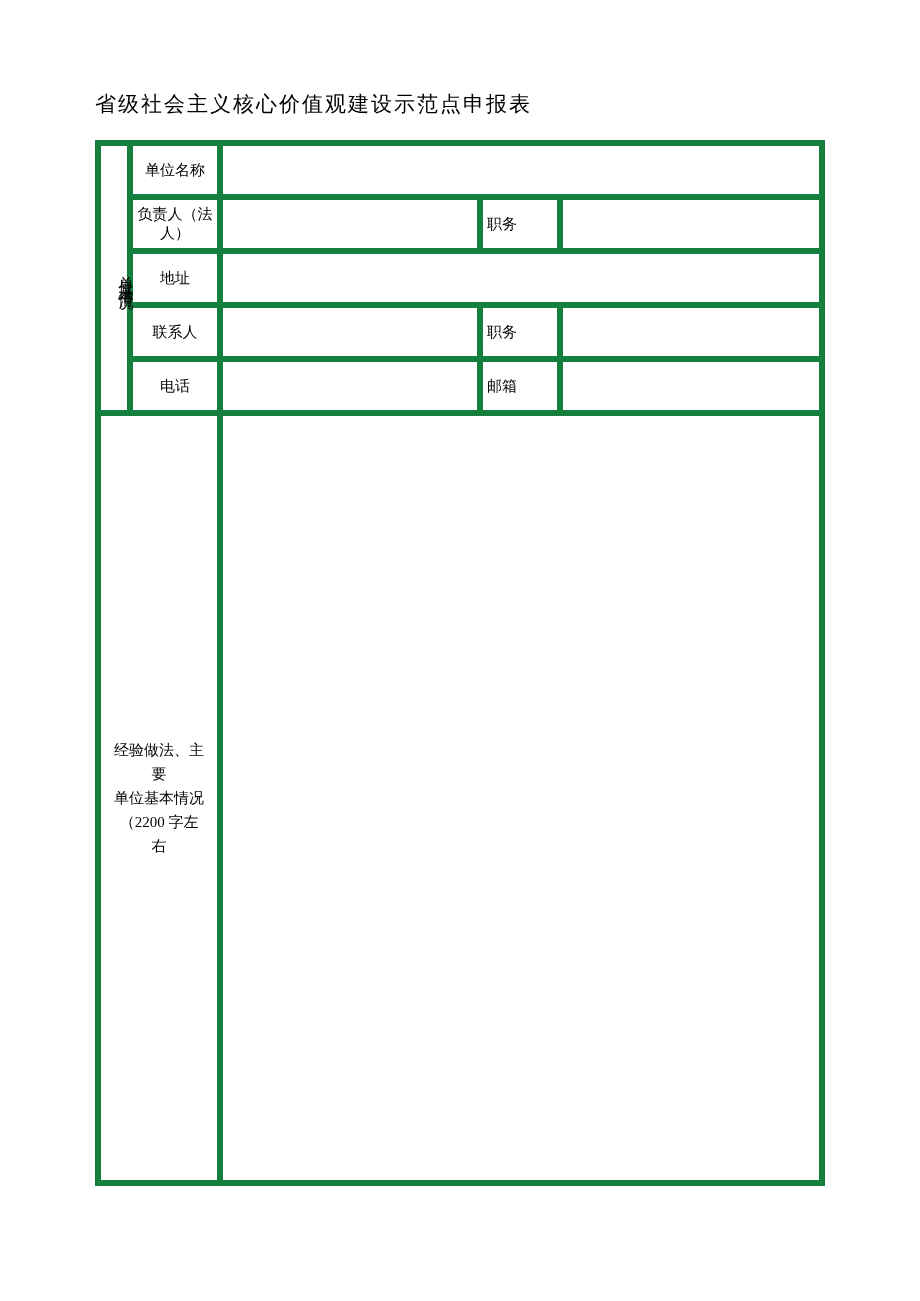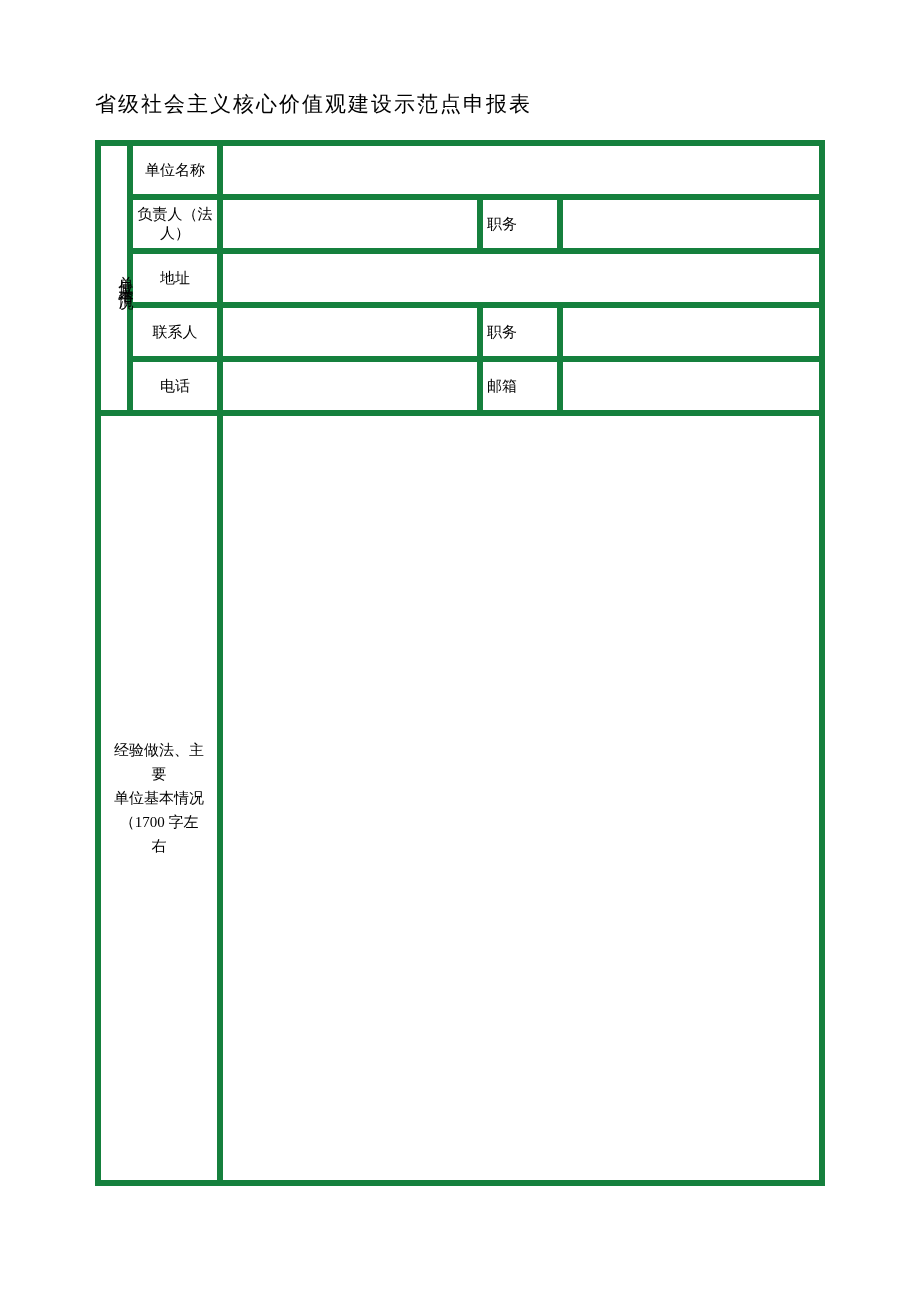--- a/index.html
+++ b/index.html
@@ -111,18 +111,18 @@
     <tr class="row-h">
       <td>电话</td>
       <td></td>
       <td class="col-label2">邮箱</td>
       <td></td>
     </tr>
     <tr class="row-big">
       <td colspan="2" class="exp-label">
         <div>经验做法、主要</div>
         <div>单位基本情况</div>
-        <div>（1700 字左右</div>
+        <div>（2200 字左右</div>
       </td>
       <td colspan="3"></td>
     </tr>
   </tbody>
 </table>
 
 </body></html>

